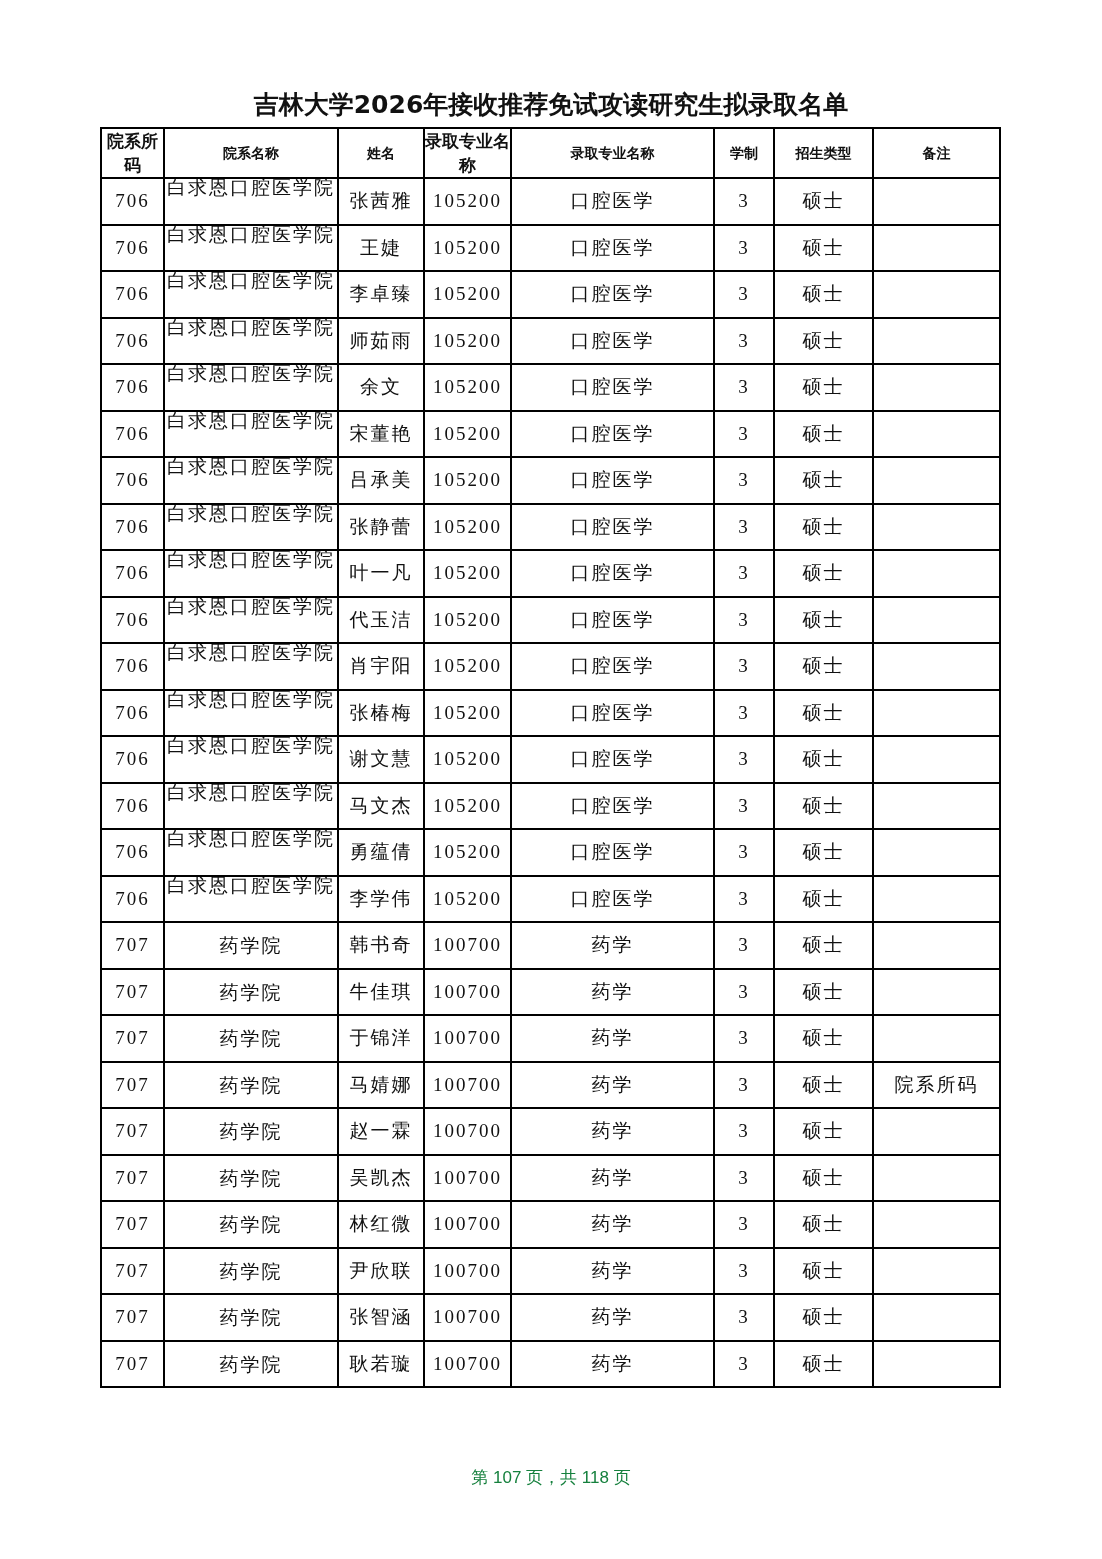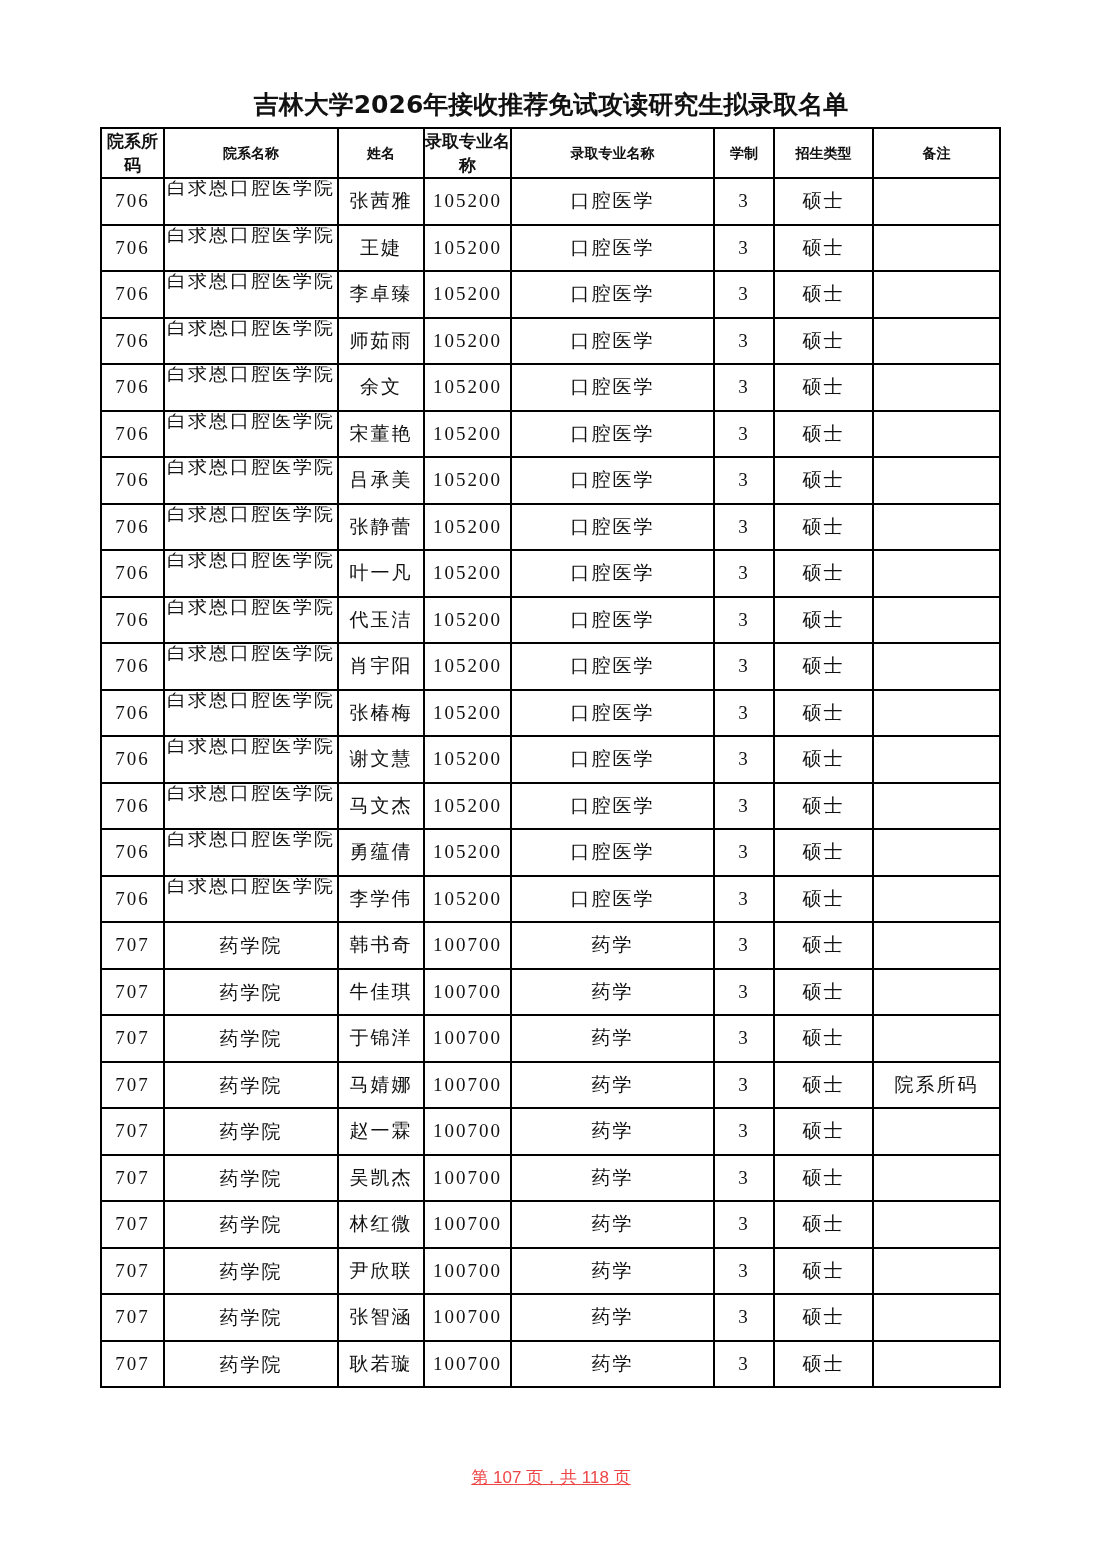--- a/index.html
+++ b/index.html
@@ -9,25 +9,25 @@
              font-size: 25px; font-weight: bold; letter-spacing: 0px;
              font-family: "DejaVu Sans", "Liberation Sans", sans-serif; }
     table.roster { position: absolute; top: 127px; left: 100px; border-collapse: collapse;
                    table-layout: fixed; width: 899px; }
     table.roster th, table.roster td { border: 2px solid #000; padding: 0; text-align: center;
                    vertical-align: middle; overflow: hidden; }
     table.roster th { height: 46px; font-weight: bold; font-size: 14px;
                       font-family: "DejaVu Sans", "Liberation Sans", sans-serif; line-height: 22px; }
     table.roster th.small { font-size: 17px; line-height: 24px; }
     table.roster td { height: 44.5px; font-size: 19px; letter-spacing: 2px; }
-    td.dept { line-height: 24px; font-size: 19px; padding-top: 0; border-radius: 14px; }
+    td.dept { line-height: 24px; font-size: 19px; padding-top: 0; }
     td.dept span { display: block; height: 44px; overflow: hidden; margin-top: -8px; }
     td.num { font-family: "Liberation Serif", "DejaVu Serif", serif; font-size: 20px; letter-spacing: 1px; }
     .footer { position: absolute; top: 1466px; left: 0; width: 1102px; text-align: center;
-              font-size: 17px; font-family: "Liberation Sans", "DejaVu Sans", sans-serif; color: #ef4444; text-decoration: underline; }
+              font-size: 17px; font-family: "Liberation Sans", "DejaVu Sans", sans-serif; color: #15803d; }
   </style>
 </head>
 <body>
 
 <div class="title">吉林大学2026年接收推荐免试攻读研究生拟录取名单</div>
 
 <table class="roster">
   <colgroup>
     <col style="width:63px">
       <col style="width:174px">

